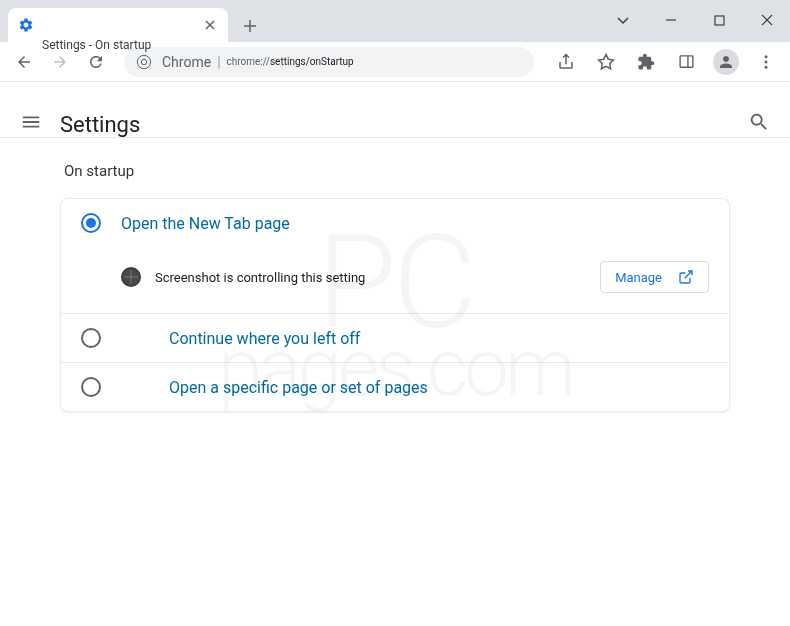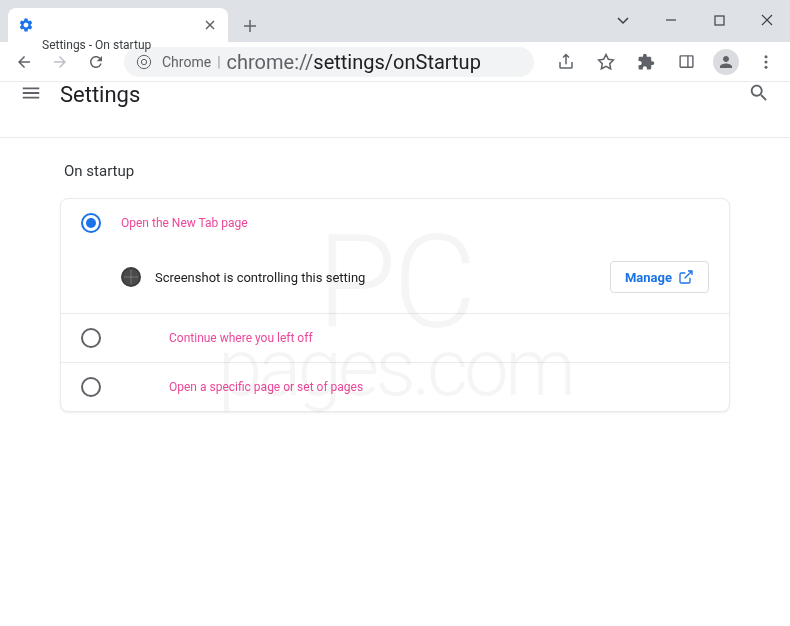--- a/index.html
+++ b/index.html
@@ -18,54 +18,54 @@
     
     
     .toolbar { height: 40px; background: #fff; display: flex; align-items: center; padding: 0 8px; gap: 4px; border-bottom: 1px solid #e8eaed; }
     .nav-btn { width: 32px; height: 32px; display: flex; align-items: center; justify-content: center; border-radius: 50%; cursor: pointer; color: #5f6368; }
     .nav-btn.disabled { color: #bdc1c6; cursor: default; }
     
     .omnibox { flex: 1; height: 30px; background: #f1f3f4; border-radius: 15px; display: flex; align-items: center; padding: 0 12px; margin: 0 8px; }
     .omnibox-icon { color: #5f6368; margin-right: 10px; display: flex; }
     .omnibox-prefix { color: #5f6368; font-size: 14px; }
     .omnibox-sep { color: #9aa0a6; margin: 0 6px; font-size: 14px; }
-    .omnibox-url { color: #202124; font-size: 20px; }
+    .omnibox-url { color: #202124; font-size: 10px; }
     .omnibox-url .dim { color: #5f6368; }
     
     .toolbar-icons { display: flex; align-items: center; gap: 8px; margin-left: 4px; }
     .tool-btn { width: 32px; height: 32px; display: flex; align-items: center; justify-content: center; border-radius: 50%; cursor: pointer; color: #5f6368; }
     .avatar { width: 26px; height: 26px; border-radius: 50%; background: #dadce0; display: flex; align-items: center; justify-content: center; }
     
     
-    .settings-header { height: 56px; display: flex; align-items: flex-start; padding: 0 20px; border-bottom: 1px solid #e8eaed; }
+    .settings-header { height: 56px; display: flex; align-items: flex-end; padding: 0 20px; border-bottom: 1px solid #e8eaed; }
     .hamburger { margin-right: 18px; cursor: pointer; color: #5f6368; }
     .settings-title { font-size: 22px; color: #202124; flex: 1; }
     .search-btn { cursor: pointer; color: #5f6368; }
     
     
     .content { padding: 24px 0; display: flex; justify-content: center; }
     .content-inner { width: 670px; }
     .section-title { font-size: 15px; color: #323639; margin-bottom: 18px; padding-left: 4px; }
     
     .card { border: 1px solid #e8eaed; border-radius: 8px; box-shadow: 0 1px 2px rgba(60,64,67,0.1); background: #fff; }
     
     .radio-row { display: flex; align-items: center; padding: 14px 20px; min-height: 48px; }
     .radio-row.with-divider { border-top: 1px solid #e8eaed; gap: 48px; }
     
     .radio { width: 20px; height: 20px; border-radius: 50%; border: 2px solid #5f6368; margin-right: 20px; position: relative; cursor: pointer; flex-shrink: 0; }
     .radio.checked { border-color: #1a73e8; }
     .radio.checked::after { content: ''; position: absolute; width: 10px; height: 10px; background: #1a73e8; border-radius: 50%; top: 3px; left: 3px; }
     
-    .radio-label { font-size: 12px; color: #ec4899; }
+    .radio-label { font-size: 16px; color: #0369a1; }
     
     .extension-notice { display: flex; align-items: center; padding: 14px 20px 20px 60px; gap: 14px; }
     .ext-icon { width: 20px; height: 20px; border-radius: 50%; background: #3c3c3c; flex-shrink: 0; display: flex; align-items: center; justify-content: center; }
     .ext-icon svg { width: 18px; height: 18px; }
     .ext-text { font-size: 13px; color: #202124; flex: 1; }
-    .ext-btn { border: 1px solid #dadce0; background: #fff; color: #1a73e8; font-size: 13px; padding: 7px 14px; border-radius: 4px; cursor: pointer; display: flex; align-items: center; gap: 6px; font-weight: 700; }
+    .ext-btn { border: 1px solid #dadce0; background: #fff; color: #1a73e8; font-size: 13px; padding: 7px 14px; border-radius: 4px; cursor: pointer; display: flex; align-items: center; gap: 16px; font-weight: 400; }
     
     
     .watermark { position: absolute; top: 50%; left: 50%; transform: translate(-50%, -50%); font-size: 130px; font-weight: 300; color: rgba(0,0,0,0.04); pointer-events: none; text-align: center; line-height: 1; letter-spacing: -4px; white-space: nowrap; }
     .watermark .sub { font-size: 80px; display: block; margin-top: -20px; }
   </style>
 </head>
 <body>
 
 <div class="titlebar">
   <div class="tab">

